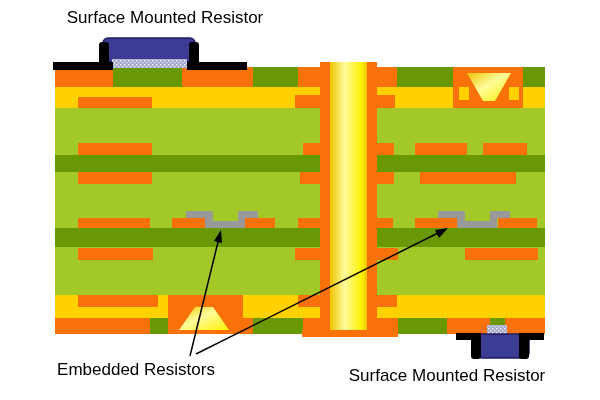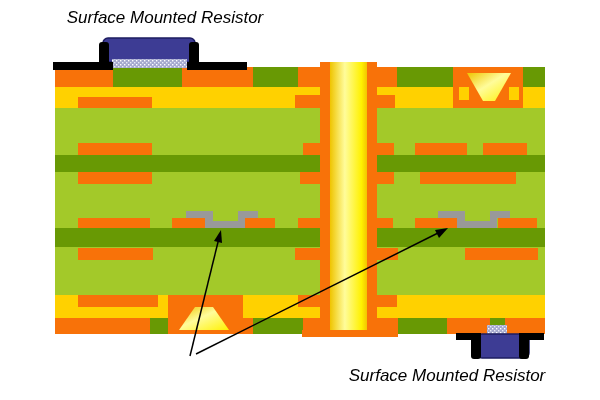--- a/index.html
+++ b/index.html
@@ -2,21 +2,20 @@
 <html style="--c-background: #FFFFFF; --c-copper_orange: #F87209; --c-gold: #FFD100; --c-laminate_light_green: #A3C929; --c-laminate_dark_green: #689904; --c-via_fill_gold: #EFC400; --c-via_fill_light: #FFFC9B; --c-via_fill_yellow: #FFF100; --c-resistor_gray: #999999; --c-smd_body_blue: #3D3C94; --c-smd_body_outline: #1D1C60; --c-terminal_black: #000000; --c-resistive_film_blue: #A5A9CE; --c-annotation_black: #000000;"><head>
 <meta charset="utf-8">
 <style>
   html,body{margin:0;padding:0;}
   .stage{
     position:relative;
     width:600px;height:400px;
     background:var(--c-background,#fff);
     overflow:hidden;
     font-family:"Liberation Sans", sans-serif;
-    font-style:italic;
   }
   .label{
     position:absolute;
     color:var(--c-annotation_black,#000);
     font-size:17px;
     line-height:20px;
     text-align:center;
     white-space:nowrap;
   }
   .label.top{left:40px;top:8px;width:250px;}
@@ -161,14 +160,15 @@
 
     <g>
       <line class="arrow" x1="190" y1="356" x2="219" y2="238"></line>
       <polygon class="ahead" points="221,230 222,243 214,241"></polygon>
       <line class="arrow" x1="196" y1="354" x2="440" y2="232"></line>
       <polygon class="ahead" points="448,228 439,238 435,230"></polygon>
     </g>
   </svg>
 
   <div class="label top">Surface Mounted Resistor</div>
+  <div class="label emb">Embedded Resistors</div>
   <div class="label bot">Surface Mounted Resistor</div>
 </div>
 
 </body></html>

